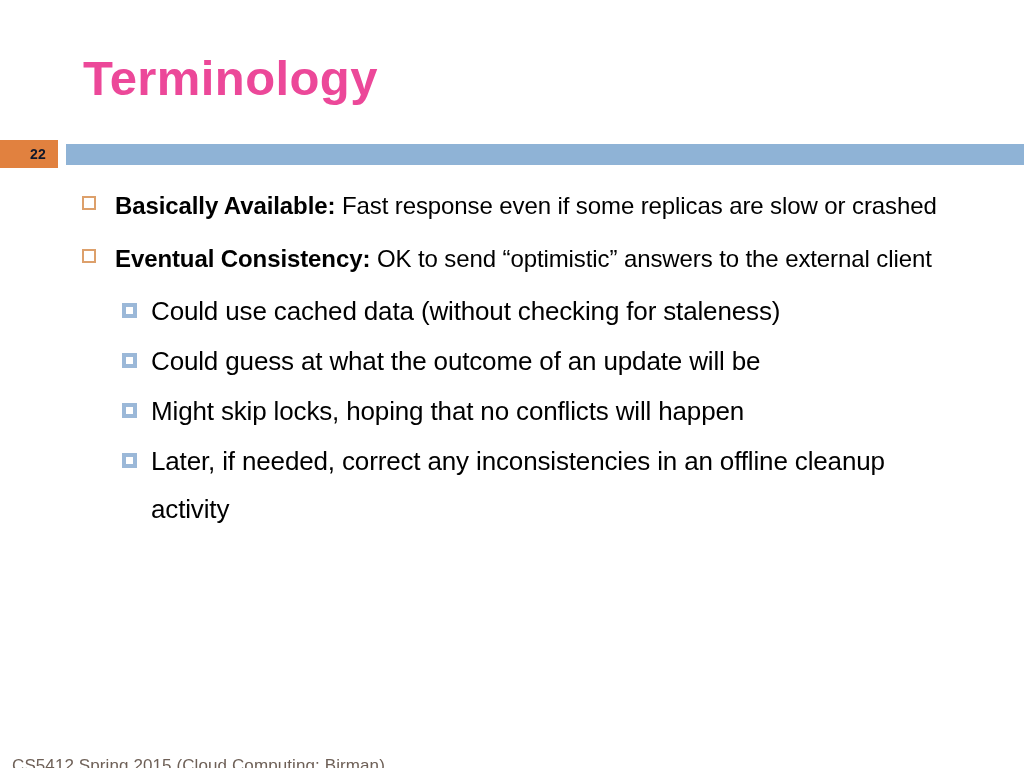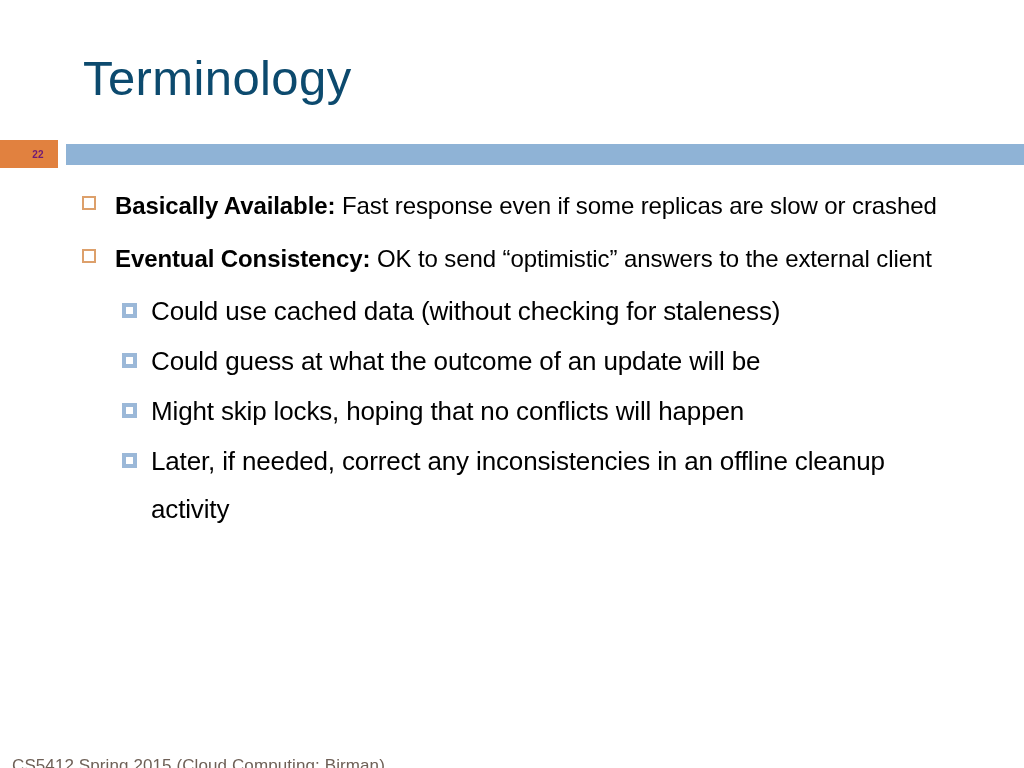--- a/index.html
+++ b/index.html
@@ -24,22 +24,22 @@
     background: #ffffff;
   }
 
   
   .slide-title {
     position: absolute;
     left: 83px;
     top: 48px;
     font-size: 49px;
     line-height: 60px;
-    font-weight: 400;
-    color: #0c4a6e;
+    font-weight: 700;
+    color: #ec4899;
     letter-spacing: 0.4px;
     white-space: nowrap;
   }
 
   
   .page-badge {
     position: absolute;
     left: 0px;
     top: 140px;
     width: 58px;
@@ -48,23 +48,23 @@
   }
   .page-badge-num {
     position: absolute;
     left: 0;
     top: 0;
     width: 76px;
     height: 28px;
     display: flex;
     align-items: center;
     justify-content: center;
-    font-size: 10px;
+    font-size: 14px;
     font-weight: bold;
-    color: #701a75;
+    color: #0f172a;
     letter-spacing: 0.3px;
   }
   .header-bar {
     position: absolute;
     left: 66px;
     top: 144px;
     width: 958px;
     height: 21px;
     background: #8FB3D6;
   }

